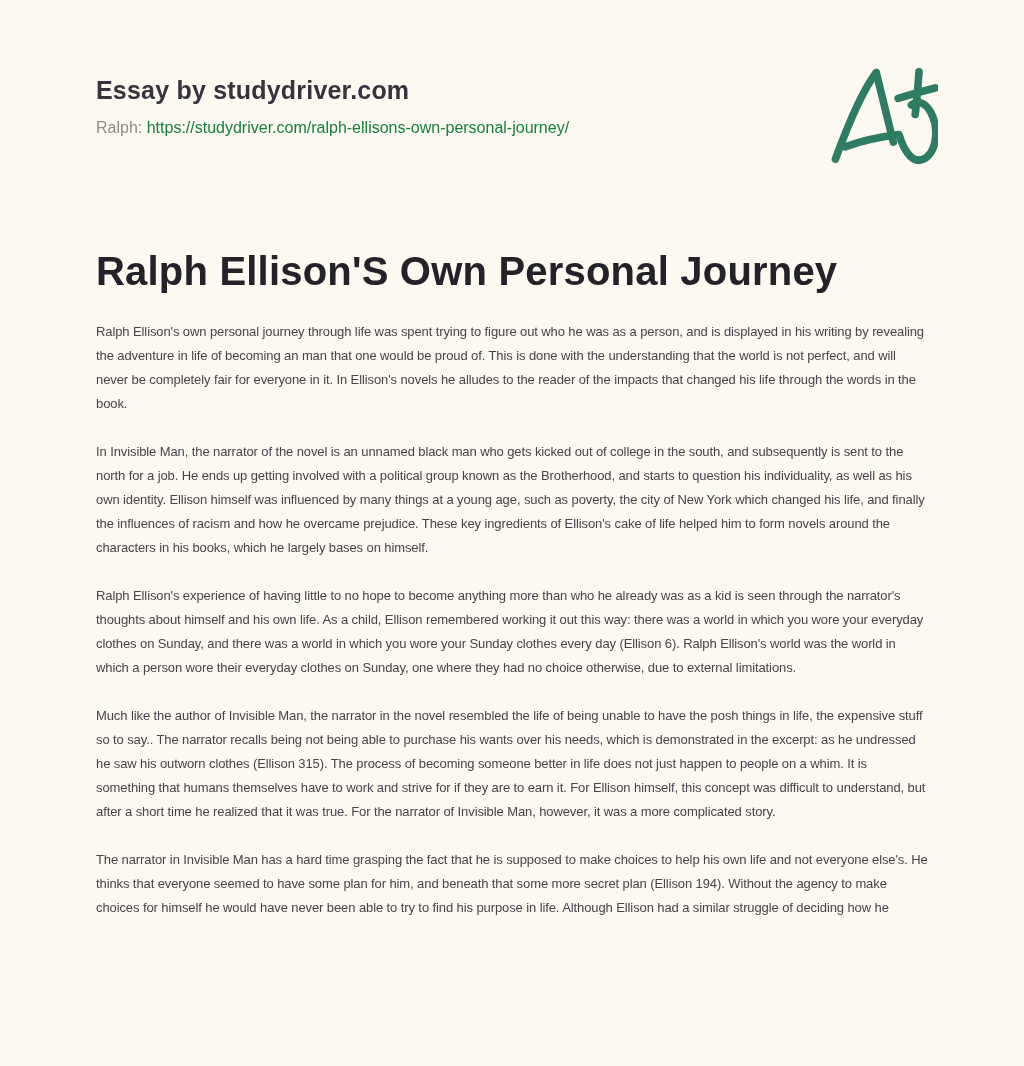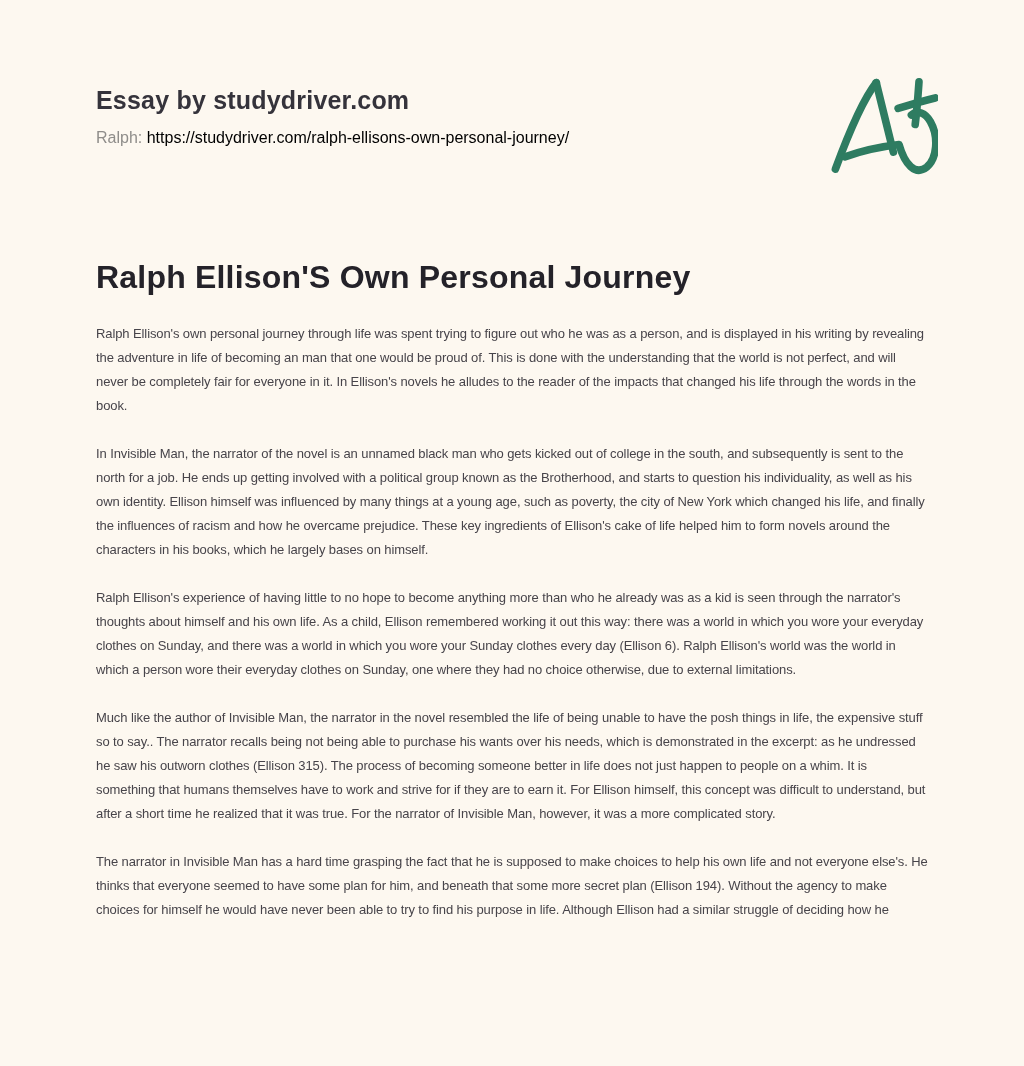--- a/index.html
+++ b/index.html
@@ -4,51 +4,51 @@
 <style>
   * { margin: 0; padding: 0; box-sizing: border-box; }
   html, body { background: #fdf8f0; }
   .page {
     position: relative;
     width: 1024px;
     height: 916px;
     background: #fdf8f0;
     font-family: "Liberation Sans", sans-serif;
     overflow: hidden;
-    margin: 10px auto;
+    margin: 0 auto;
   }
   .content {
     padding: 76px 96px 0 96px;
   }
   .doc-header-title {
     font-size: 25px;
     font-weight: 700;
     color: #35333b;
     letter-spacing: 0.2px;
   }
   .source-line {
     margin-top: 14px;
     font-size: 16px;
     color: #8f8d8a;
   }
   .source-line a {
-    color: #000000;
+    color: #15803d;
     text-decoration: none;
   }
   .logo {
     position: absolute;
     top: 60px;
     right: 86px;
     width: 114px;
     height: 110px;
   }
   .logo svg { width: 100%; height: 100%; }
   .essay-title {
     margin-top: 112px;
-    font-size: 32px;
+    font-size: 40px;
     font-weight: 700;
     color: #242229;
     letter-spacing: 0.2px;
   }
   .essay-body p {
     margin-top: 24px;
     font-size: 13px;
     line-height: 24px;
     color: #47444a;
     letter-spacing: -0.1px;

